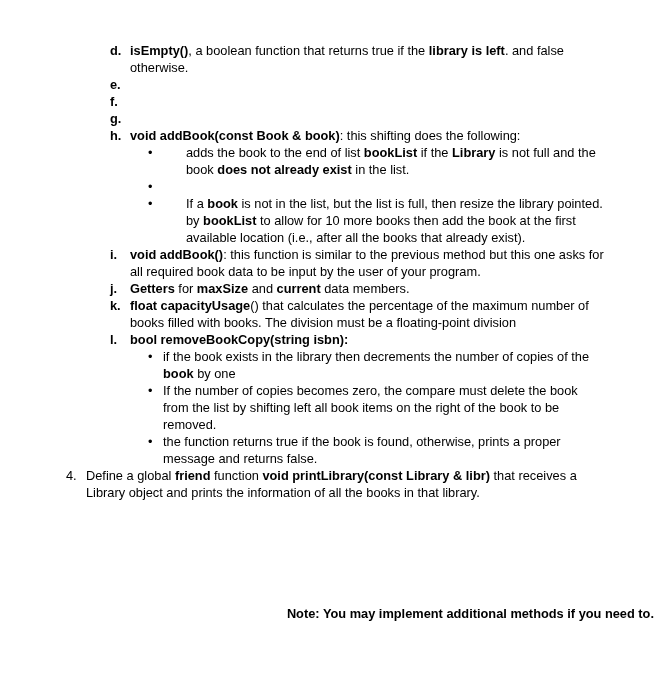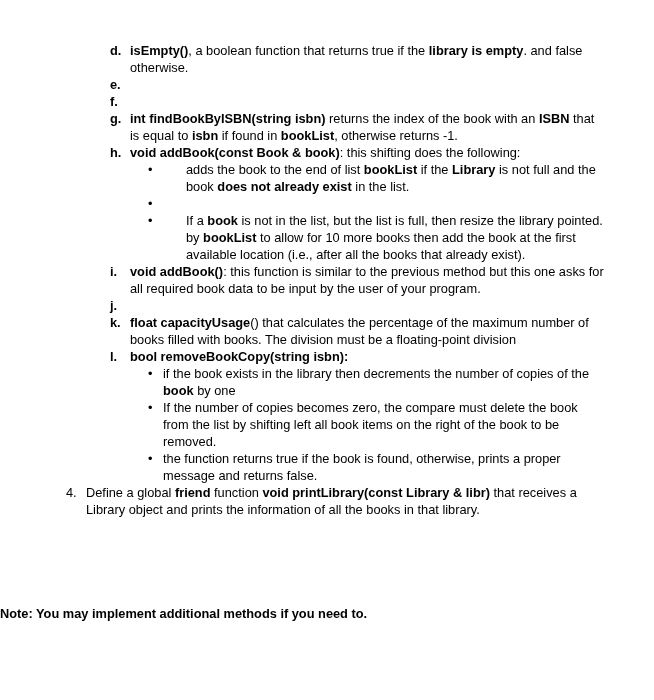--- a/index.html
+++ b/index.html
@@ -42,45 +42,44 @@
   .doc-item.bullet .item-label { width: 15px; }
 
   .seg-b { font-weight: 700; margin-top: 39px; }
   .seg-i { }
 
   .note-line {
     position: absolute;
     top: 605px;
     left: 0;
     right: 0;
-    text-align: left;
+    text-align: right;
     font-weight: 700;
   }
 </style>
 </head>
 <body>
 
 <div class="page">
   <div class="doc-body">
   <div class="doc-item alpha">
     <span class="item-label">d.</span>
-    <span class="item-text"><span class="seg-b">isEmpty()</span><span>, a boolean function that returns true if the </span><span class="seg-b">library is empty</span><span>. and false otherwise.</span></span>
+    <span class="item-text"><span class="seg-b">isEmpty()</span><span>, a boolean function that returns true if the </span><span class="seg-b">library is left</span><span>. and false otherwise.</span></span>
   </div>
 
   <div class="doc-item alpha">
     <span class="item-label">e.</span>
   </div>
 
   <div class="doc-item alpha">
     <span class="item-label">f.</span>
   </div>
 
   <div class="doc-item alpha">
     <span class="item-label">g.</span>
-    <span class="item-text"><span class="seg-b">int findBookByISBN(string isbn)</span><span> returns the index of the book with an </span><span class="seg-b">ISBN</span><span> that is equal to </span><span class="seg-b">isbn</span><span> if found in </span><span class="seg-b">bookList</span><span>, otherwise returns -1.</span></span>
   </div>
 
   <div class="doc-item alpha">
     <span class="item-label">h.</span>
     <span class="item-text"><span class="seg-b">void addBook(const Book &amp; book)</span><span>: this shifting does the following:</span></span>
   </div>
 
   <div class="doc-item bullet-wide">
     <span class="item-label">•</span>
     <span class="item-text"><span>adds the book to the end of list </span><span class="seg-b">bookList</span><span> if the </span><span class="seg-b">Library</span><span> is not full and the book </span><span class="seg-b seg-i">does not already exist</span><span> in the list.</span></span>
@@ -95,20 +94,21 @@
     <span class="item-text"><span>If a </span><span class="seg-b">book</span><span> is not in the list, but the list is full, then resize the library pointed. by </span><span class="seg-b">bookList</span><span> to allow for 10 more books then add the book at the first available location (i.e., after all the books that already exist).</span></span>
   </div>
 
   <div class="doc-item alpha">
     <span class="item-label">i.</span>
     <span class="item-text"><span class="seg-b">void addBook()</span><span>: this function is similar to the previous method but this one asks for all required book data to be input by the user of your program.</span></span>
   </div>
 
   <div class="doc-item alpha">
     <span class="item-label">j.</span>
+    <span class="item-text"><span class="seg-b">Getters</span><span> for </span><span class="seg-b">maxSize</span><span> and </span><span class="seg-b">current</span><span> data members.</span></span>
   </div>
 
   <div class="doc-item alpha">
     <span class="item-label">k.</span>
     <span class="item-text"><span class="seg-b">float capacityUsage</span><span>() that calculates the percentage of the maximum number of books filled with books. The division must be a floating-point division</span></span>
   </div>
 
   <div class="doc-item alpha">
     <span class="item-label">l.</span>
     <span class="item-text"><span class="seg-b">bool removeBookCopy(string isbn):</span></span>

